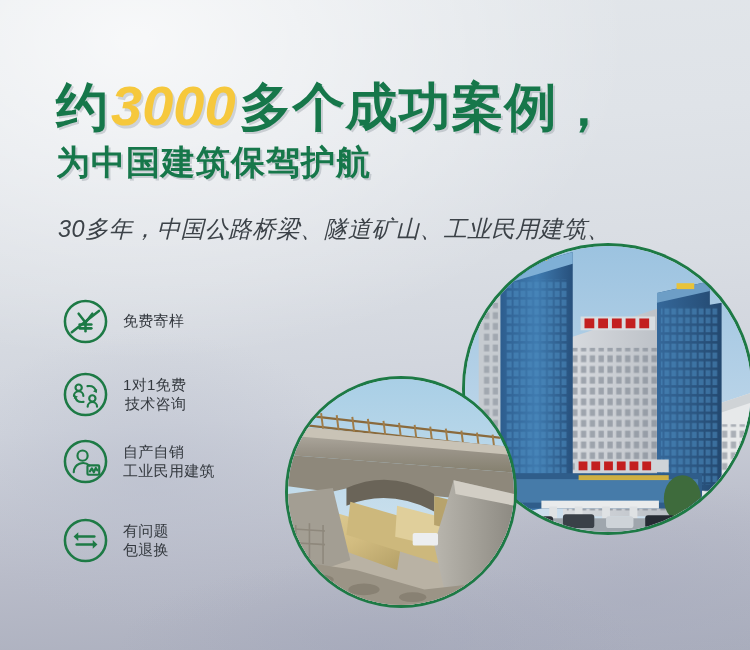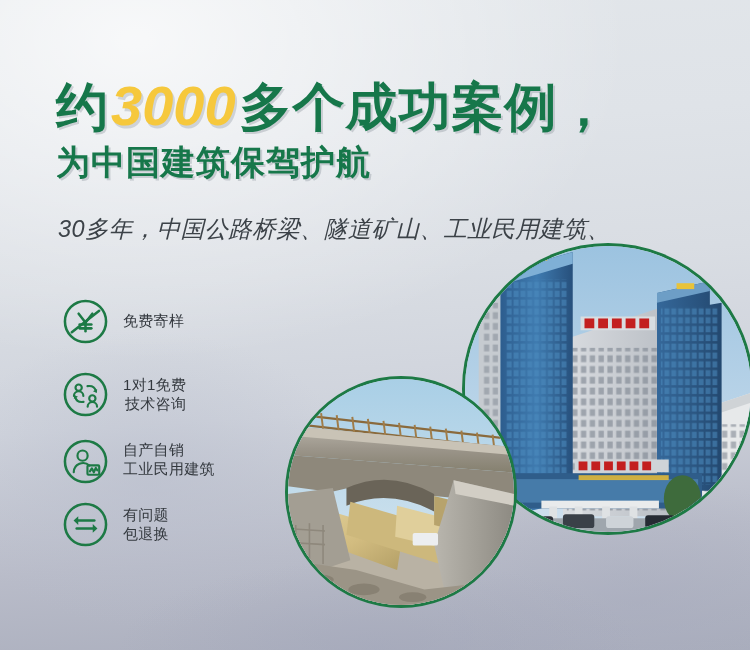--- a/index.html
+++ b/index.html
@@ -50,21 +50,21 @@
   .feature{display:flex;align-items:center;margin-bottom:28px;}
   .feature .ico{
     width:47px;height:47px;flex:0 0 47px;margin-right:14px;
     display:flex;align-items:center;justify-content:center;
   }
   .feature .ftxt{
     color:#33383e;font-size:15px;line-height:1.22;white-space:nowrap;letter-spacing:.3px;
   }
   #feature-0{margin-bottom:26px;}
   #feature-1{margin-bottom:20px;text-align:right;}
-  #feature-2{margin-bottom:16px;font-family:Liberation Mono, monospace;}
+  #feature-2{margin-bottom:32px;}
 
   
   .photo{position:absolute;border-radius:50%;overflow:hidden;
          border:3px solid #1d7a45;box-sizing:border-box;}
   #photo-building{left:462px;top:243px;width:292px;height:292px;z-index:4;}
   #photo-bridge{left:285px;top:376px;width:232px;height:232px;z-index:5;}
   .photo svg{display:block;width:100%;height:100%;}
 </style>
 </head>
 <body>

